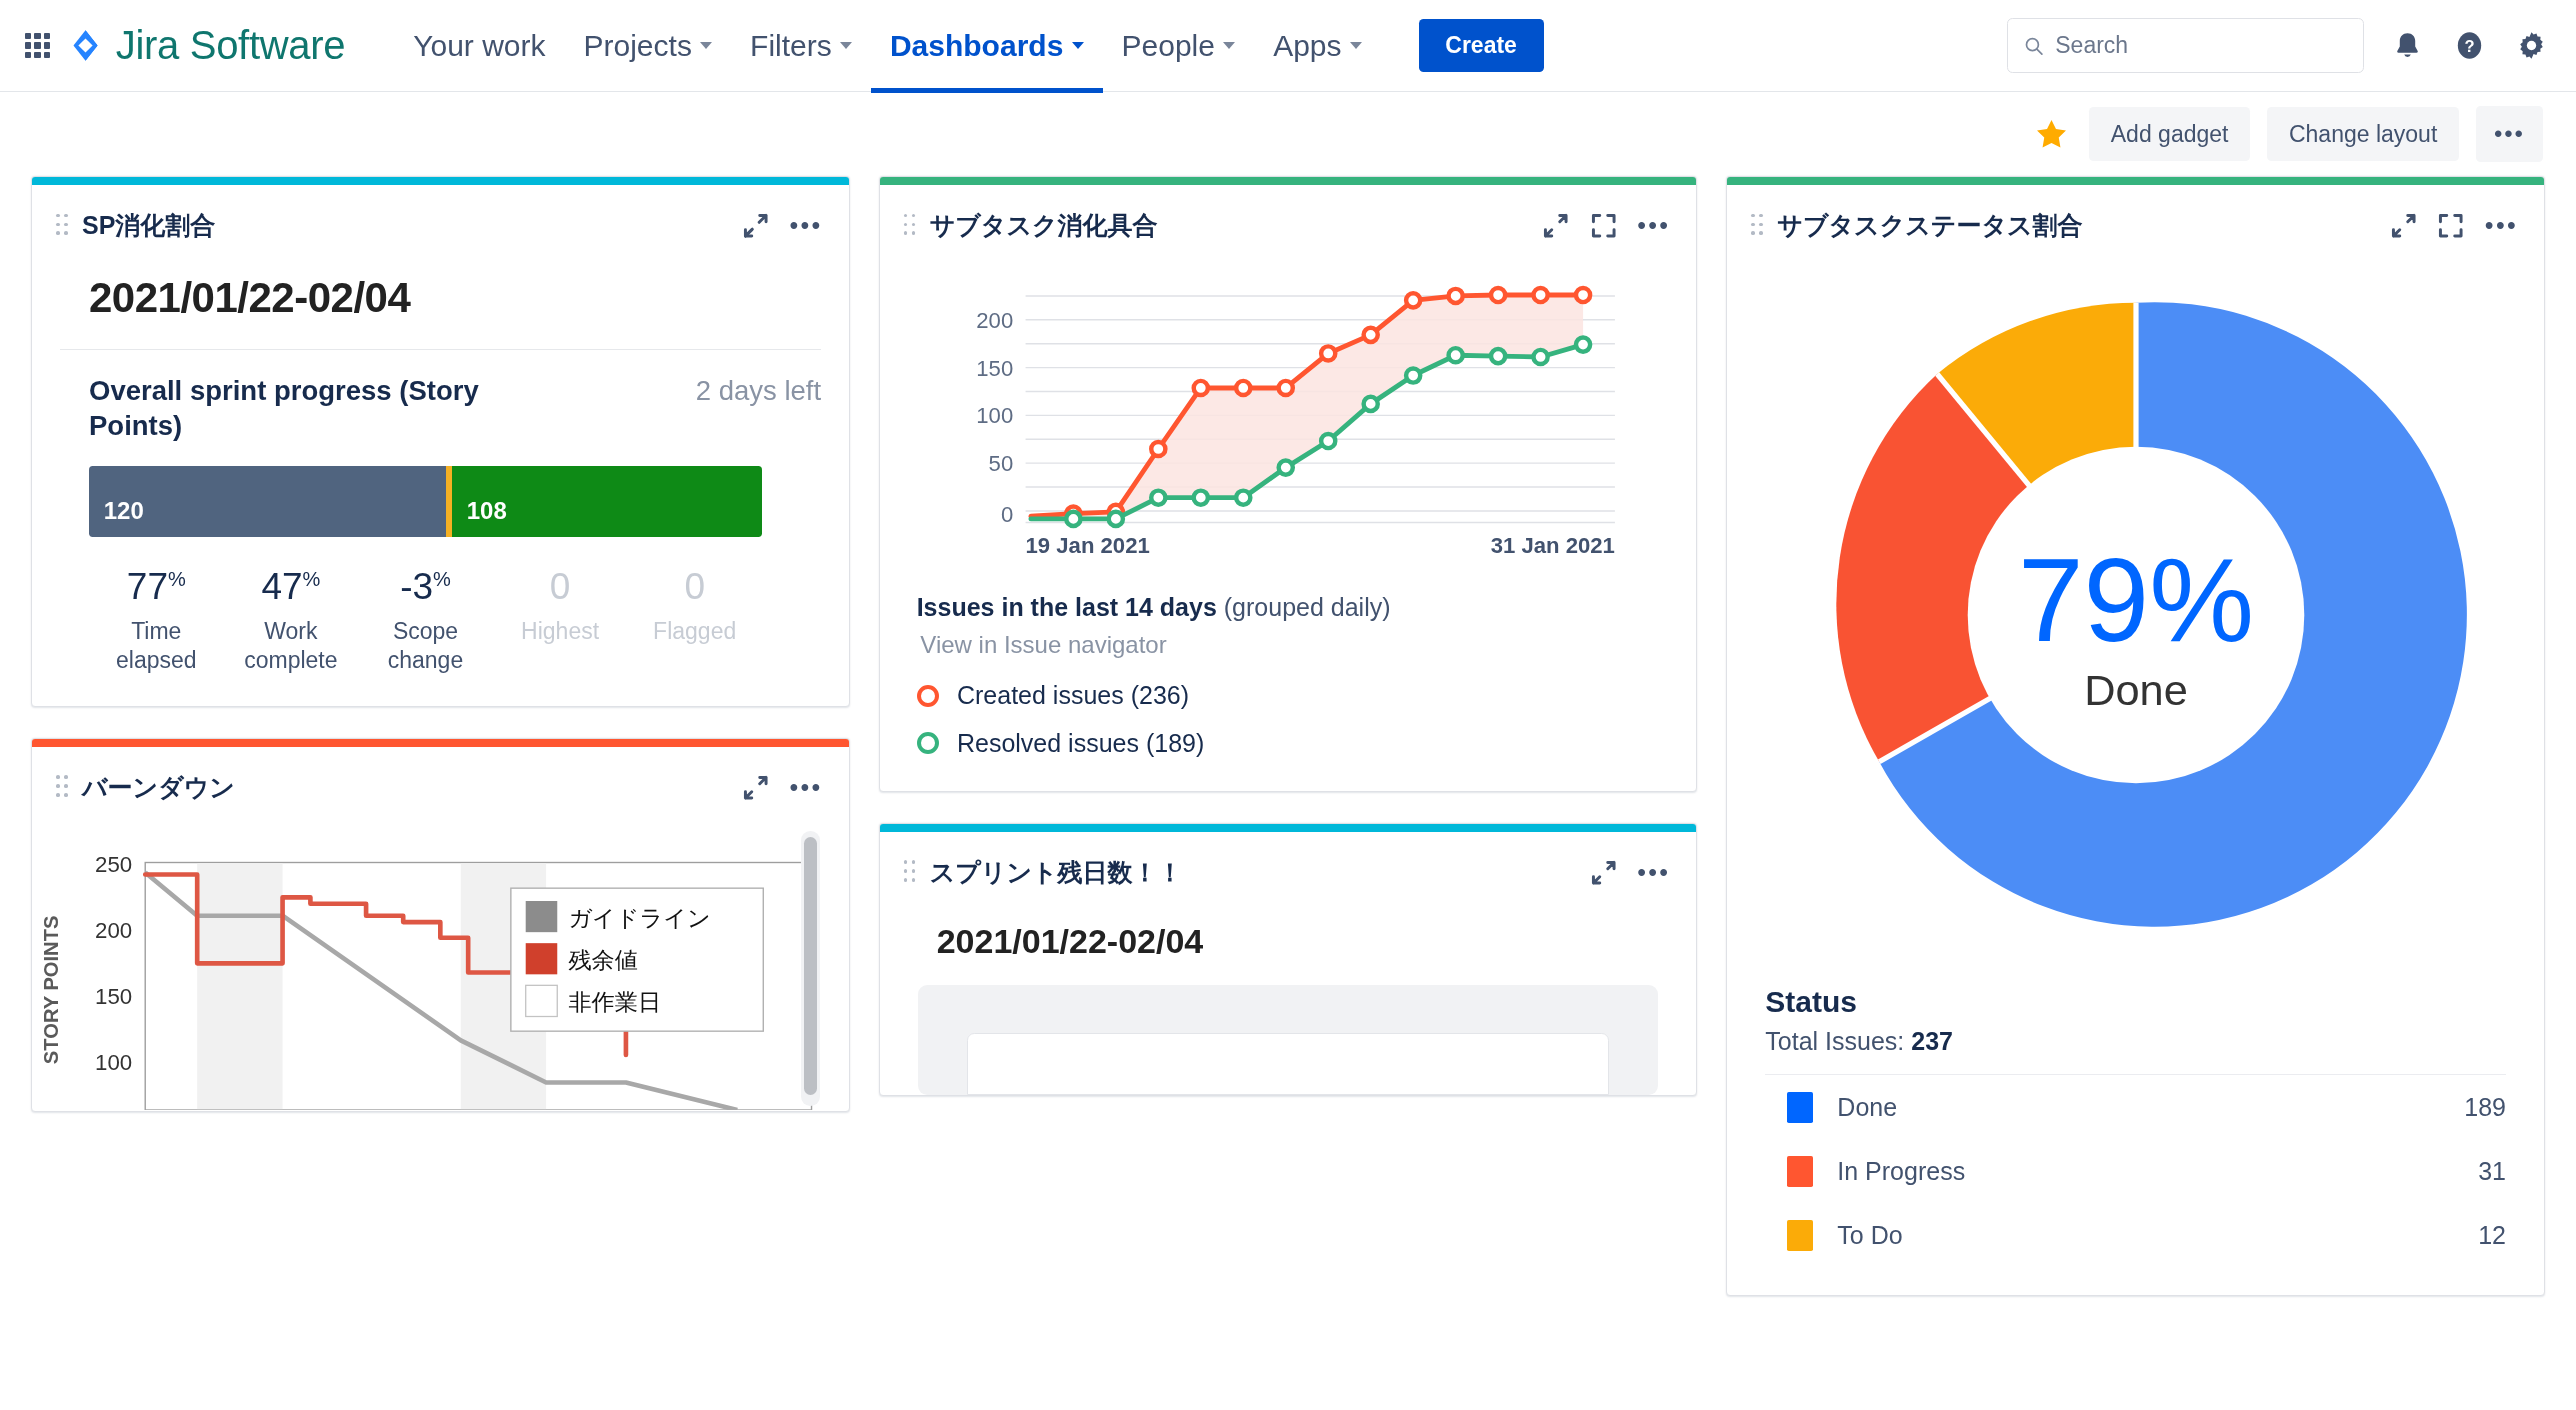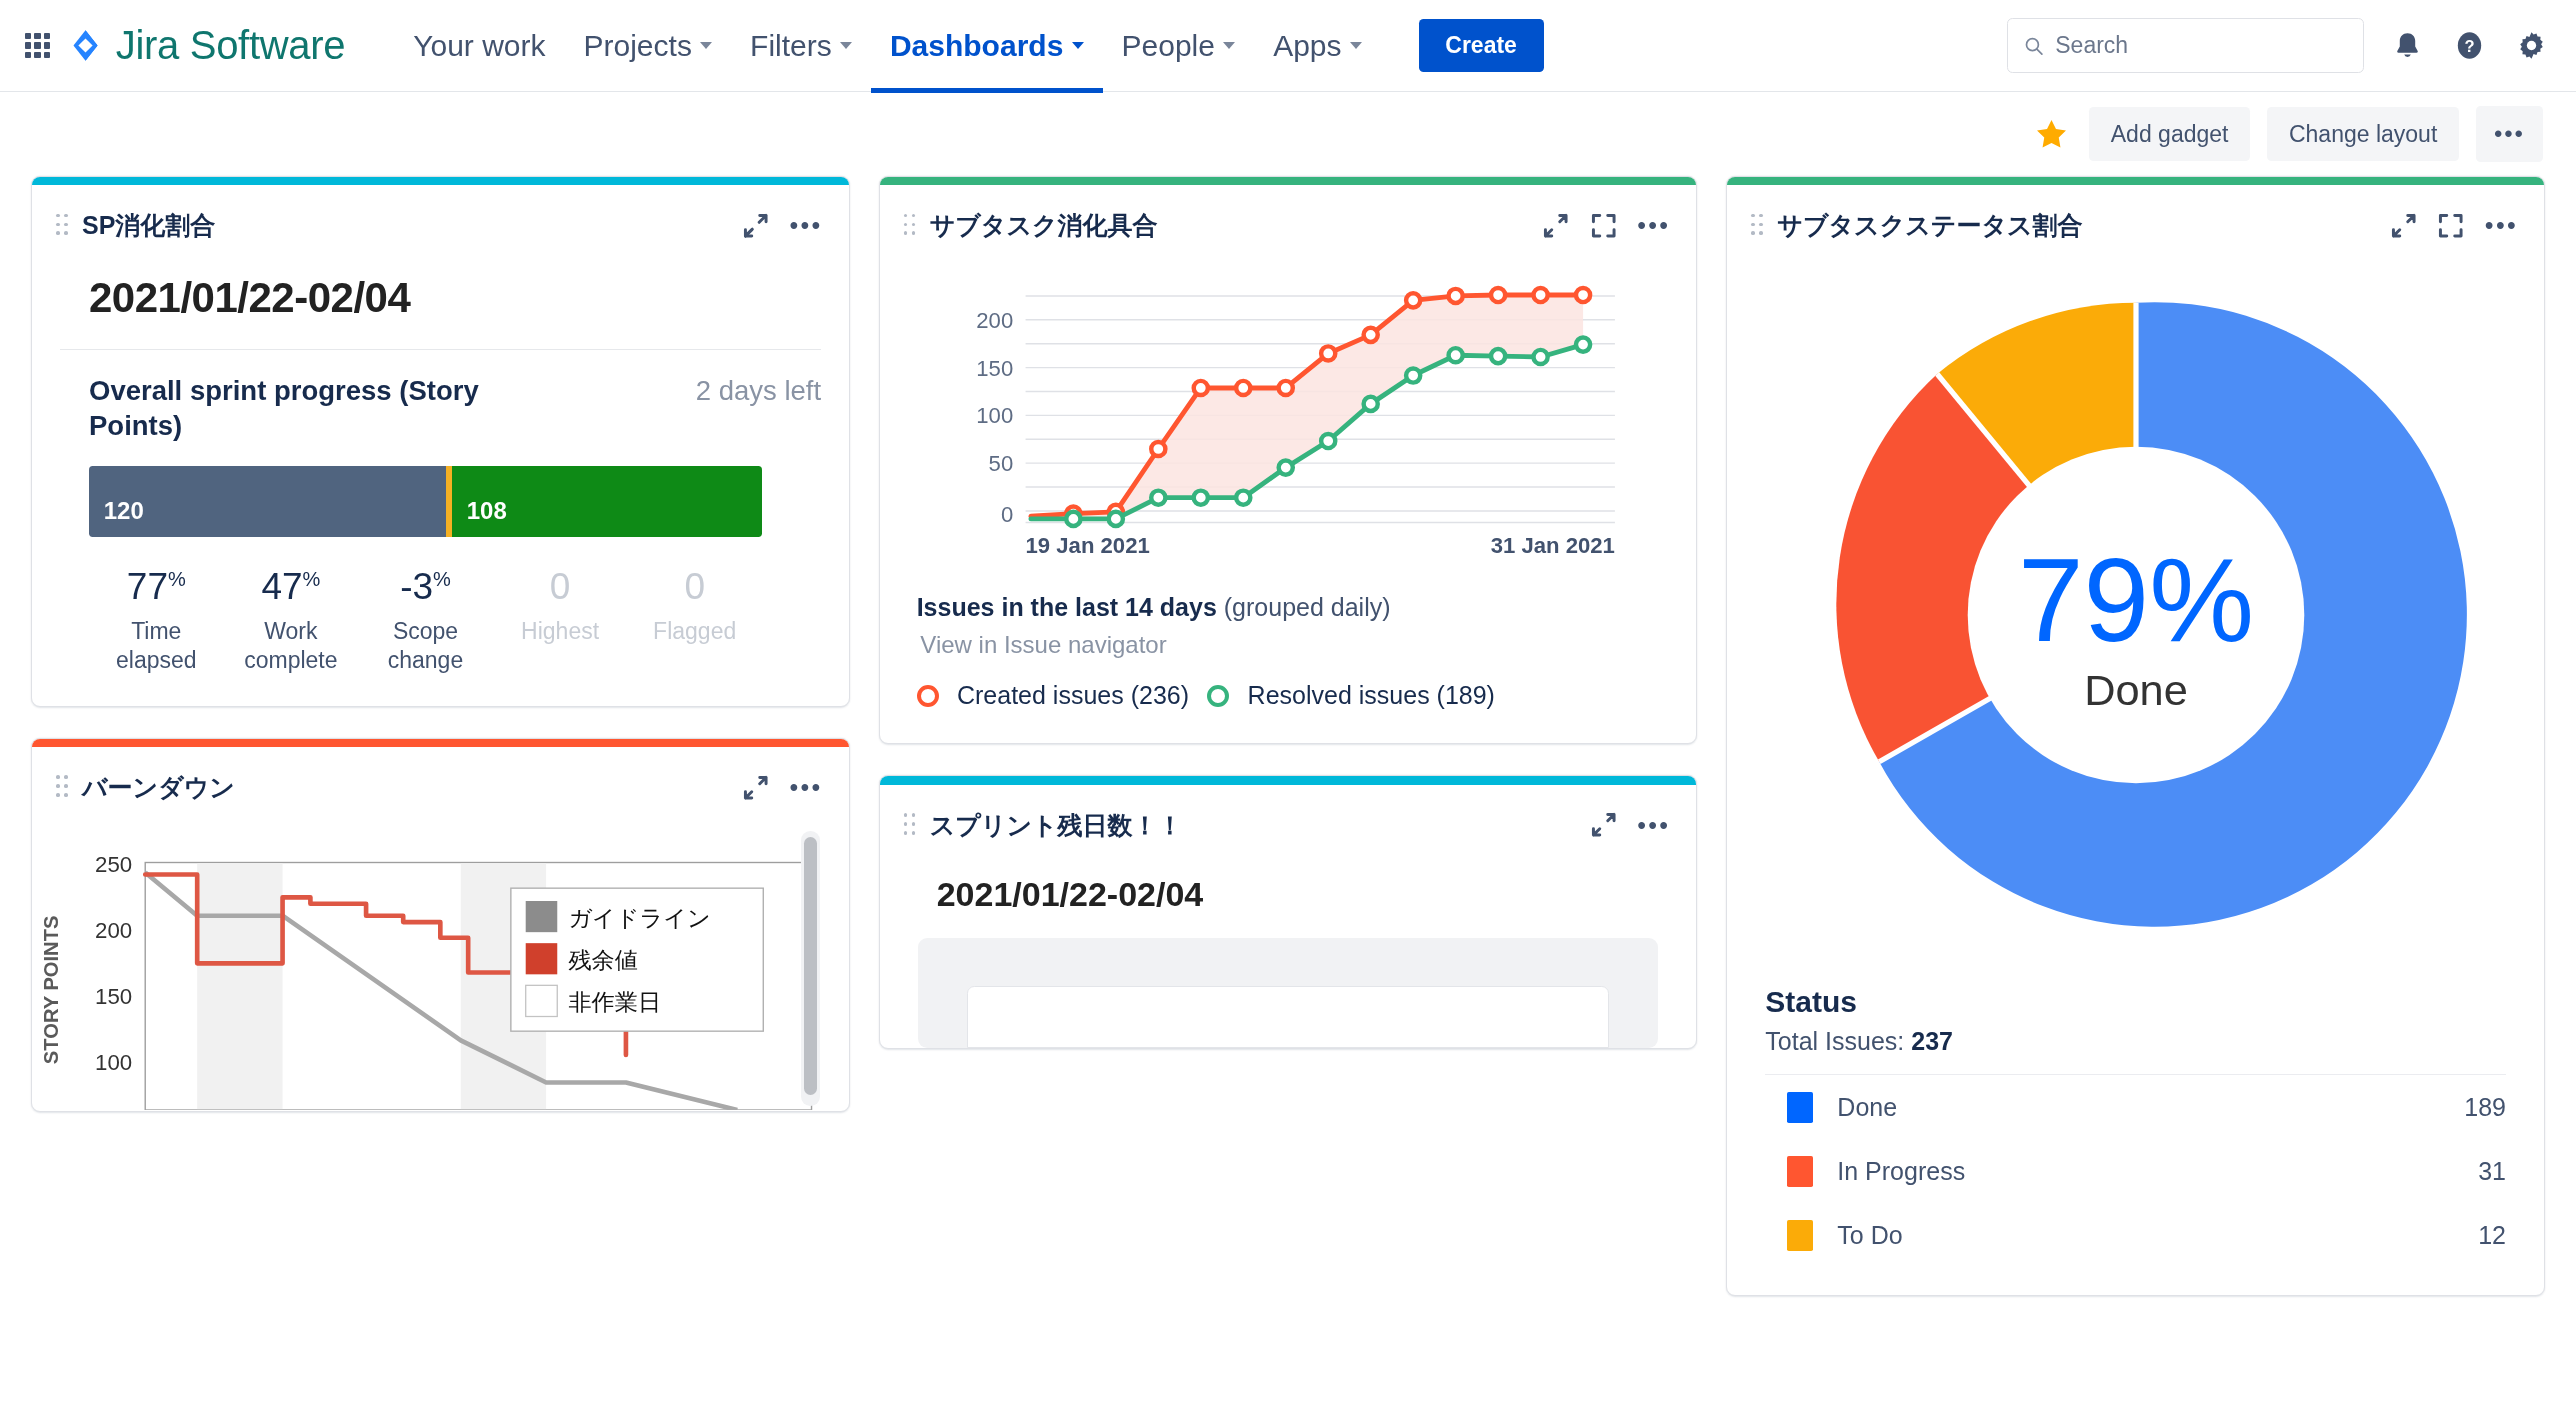--- a/index.html
+++ b/index.html
@@ -74,21 +74,21 @@
   .tb-btn.icon-only { padding: 13.7px 18.3px; letter-spacing: 1.8px; font-size: 24px; }
 
   
   .dash {
     display: grid; grid-template-columns: 1fr 1fr 1fr;
     gap: 29px; padding: 0 31px; align-items: start;
   }
   .col { display: flex; flex-direction: column; gap: 31px; }
 
   .gadget {
-    background: #fff; border: 0.9px solid #dfe1e6; border-radius: 9px;
+    background: #fff; border: 0.9px solid #dfe1e6; border-radius: 4px;
     box-shadow: 0 0.9px 1.8px rgba(9,30,66,.12);
     position: relative; overflow: hidden;
   }
   .gadget .topbar { height: 8.2px; width: 100%; }
   .gadget-head {
     display: flex; align-items: center; padding: 24px 26px 5.5px 24px; gap: 13px;
   }
   .drag-dots {
     width: 13px; height: 24px; display: grid; grid-template-columns: 1fr 1fr;
     grid-template-rows: repeat(3,1fr); gap: 2.7px; cursor: grab; flex: 0 0 auto;
@@ -124,21 +124,21 @@
   }
   .burn-scroll i { display:block; position:absolute; left:2.7px; top:5.5px; width:13px; height: 258px; background:#bcbfc4; border-radius: 7.3px; }
 
   
   .chart-wrap { padding: 27.5px 37px 0 27.5px; }
   .chart-foot { padding: 13px 37px 33px 37px; }
   .cf-title { font-size: 25px; color: #172b4d; }
   .cf-title b { font-weight: 700; }
   .cf-title span { color: #42526e; font-weight: 400; }
   .cf-link { font-size: 24px; color: #8993a4; margin-top: 9.2px; cursor: pointer; padding-left: 3.7px; }
-  .legend { margin-top: 22px; display: flex; flex-direction: row; gap: 18.3px; }
+  .legend { margin-top: 22px; display: flex; flex-direction: column; gap: 18.3px; }
   .leg-row { display: flex; align-items: center; gap: 18.3px; cursor: pointer; }
   .leg-ring { width: 22px; height: 22px; border-radius: 50%; border: 4.6px solid; box-sizing: border-box; flex: 0 0 auto; }
   .leg-txt { font-size: 25px; color: #172b4d; }
 
   
   .donut-wrap { display: flex; justify-content: center; padding: 20px 0 18.3px 0; }
   .status-sec { padding: 5.5px 38px 27.5px 38px; }
   .status-h { font-size: 30px; font-weight: 700; color: #172b4d; }
   .status-total { font-size: 25px; color: #42526e; margin-top: 7.3px; }
   .status-total b { font-weight: 700; color: #172b4d; }

